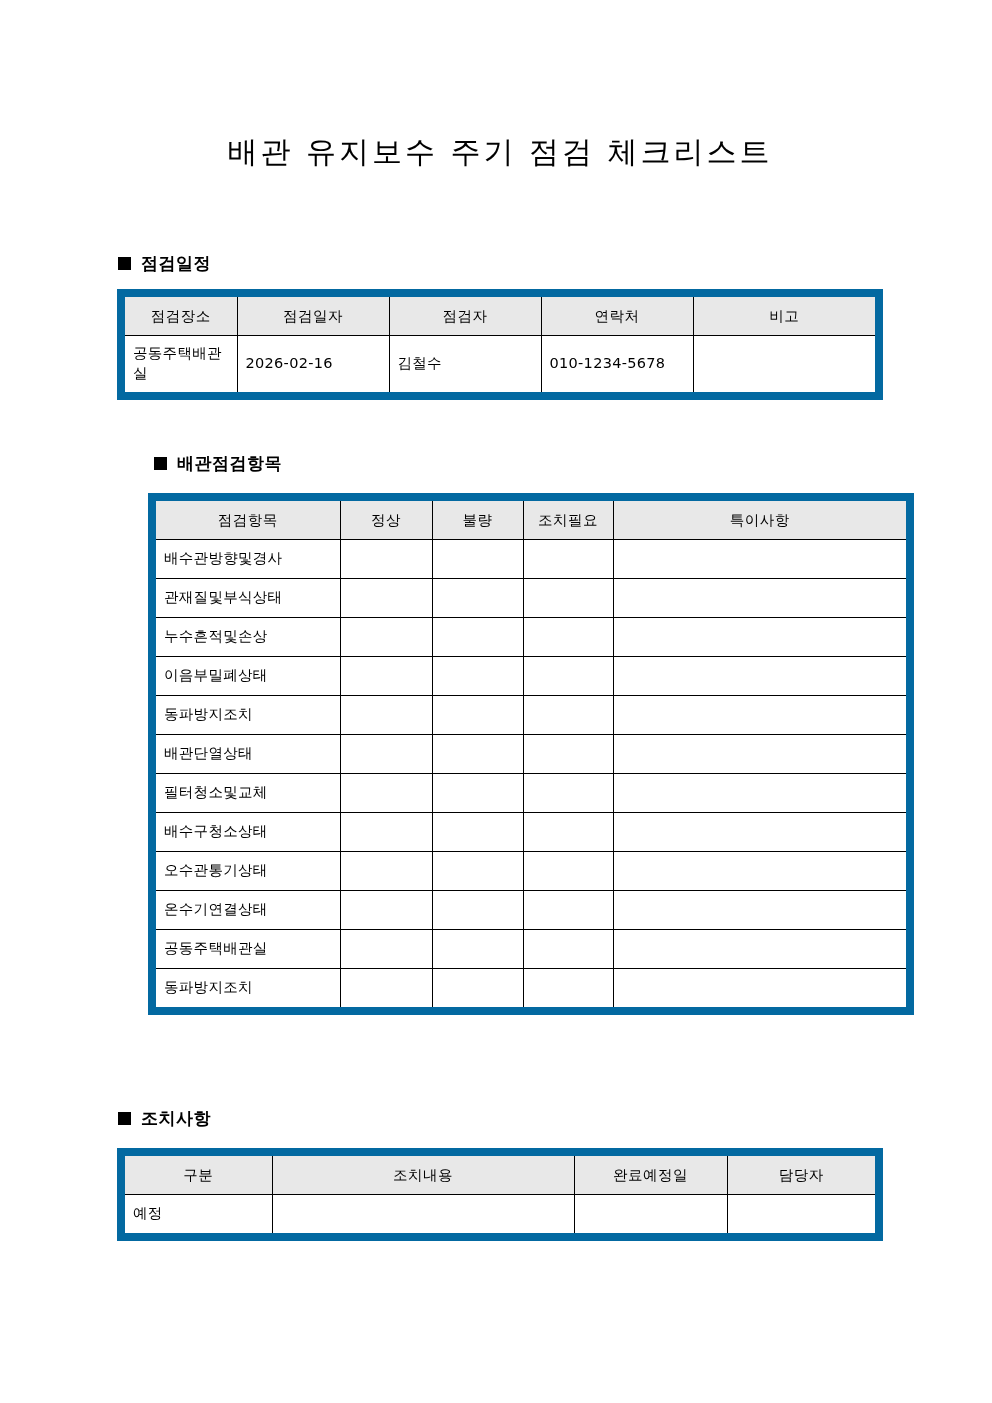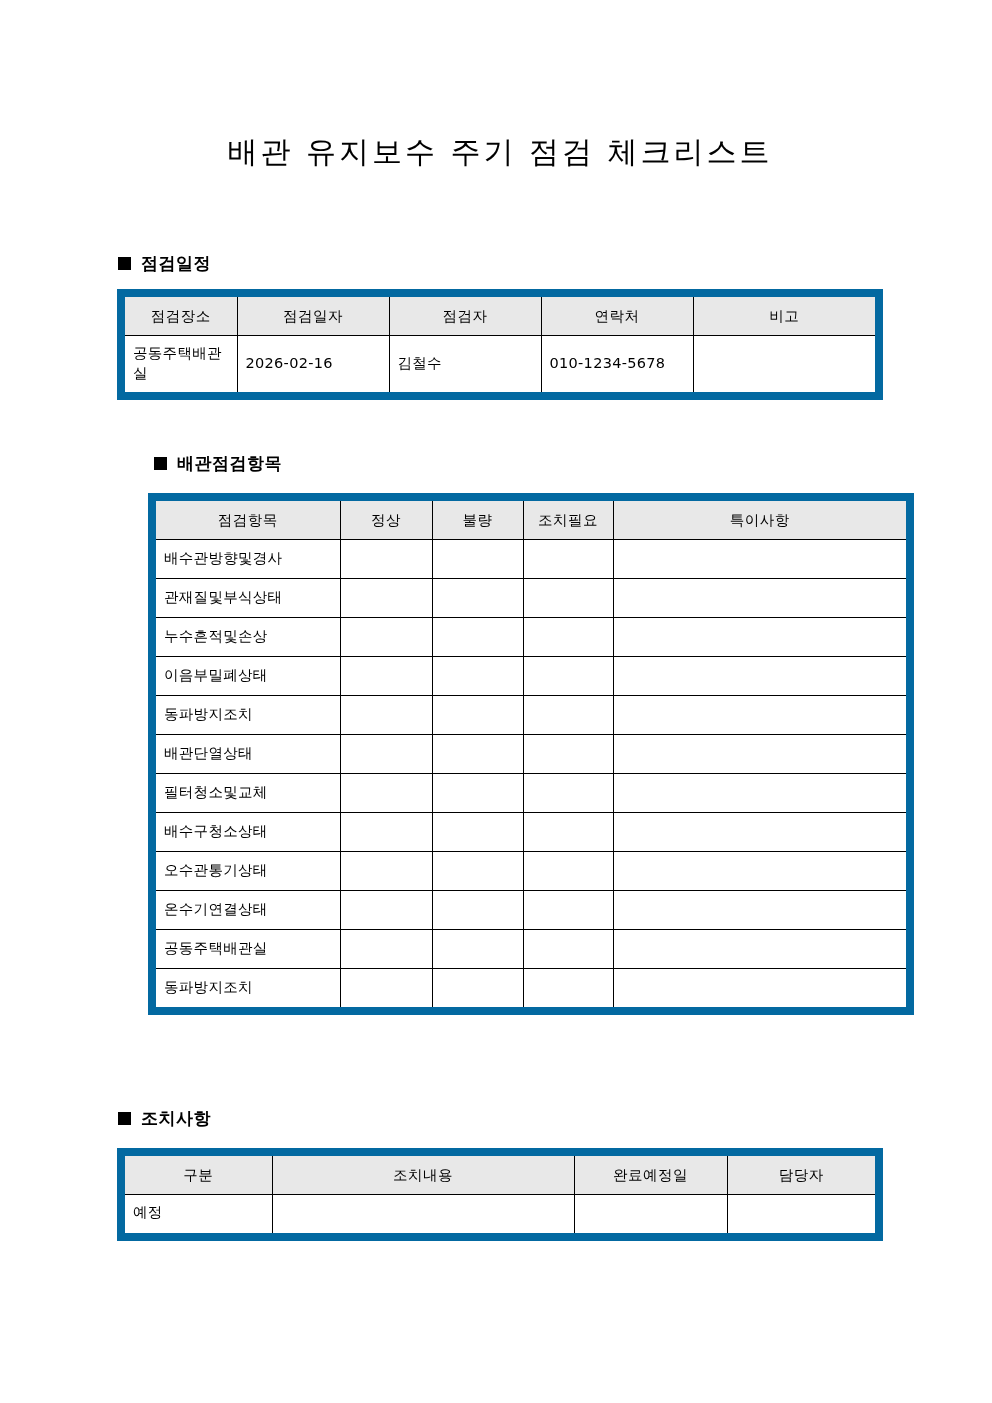--- a/index.html
+++ b/index.html
@@ -104,21 +104,21 @@
 
   
   #table-items { top: 493px; margin-left: 31px; }
   #table-items col.c0 { width: 188px; }
   #table-items col.c1 { width: 92px; }
   #table-items col.c2 { width: 91px; }
   #table-items col.c3 { width: 90px; }
   #table-items col.c4 { width: 297px; }
 
   
-  #table-actions { top: 1148px; font-family: Liberation Mono, monospace; }
+  #table-actions { top: 1148px; }
   #table-actions col.c0 { width: 151px; }
   #table-actions col.c1 { width: 302px; }
   #table-actions col.c2 { width: 153px; }
   #table-actions col.c3 { width: 152px; }
 </style>
 </head>
 <body>
 
 <div class="page">
 

